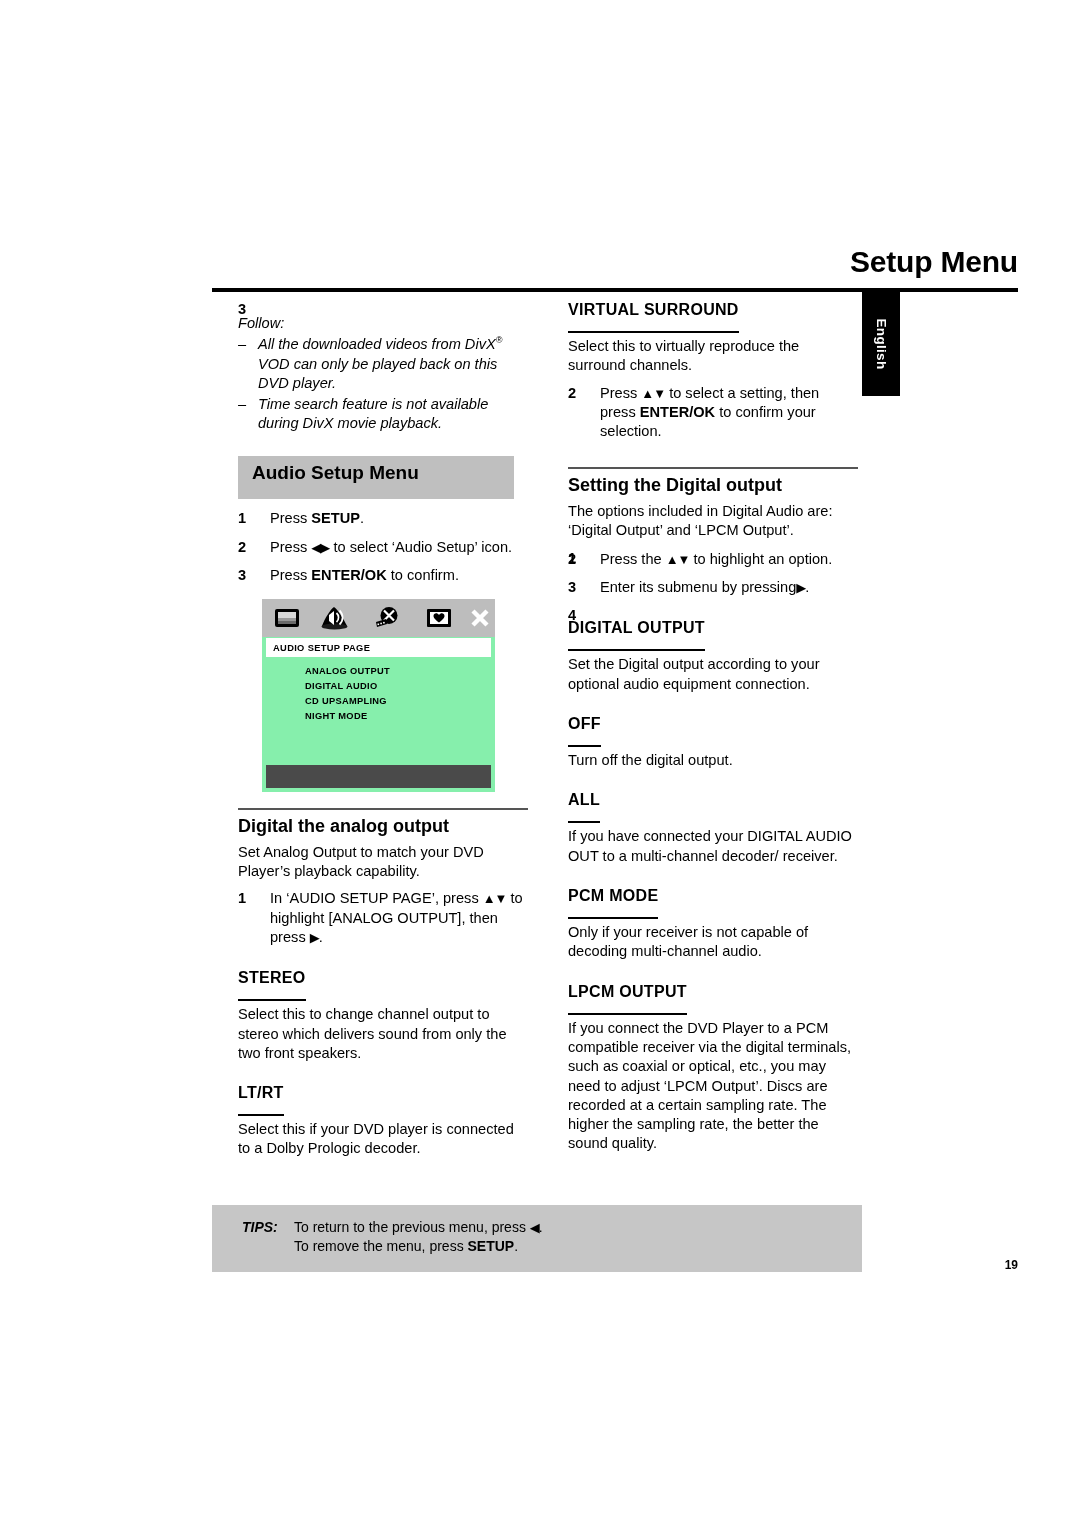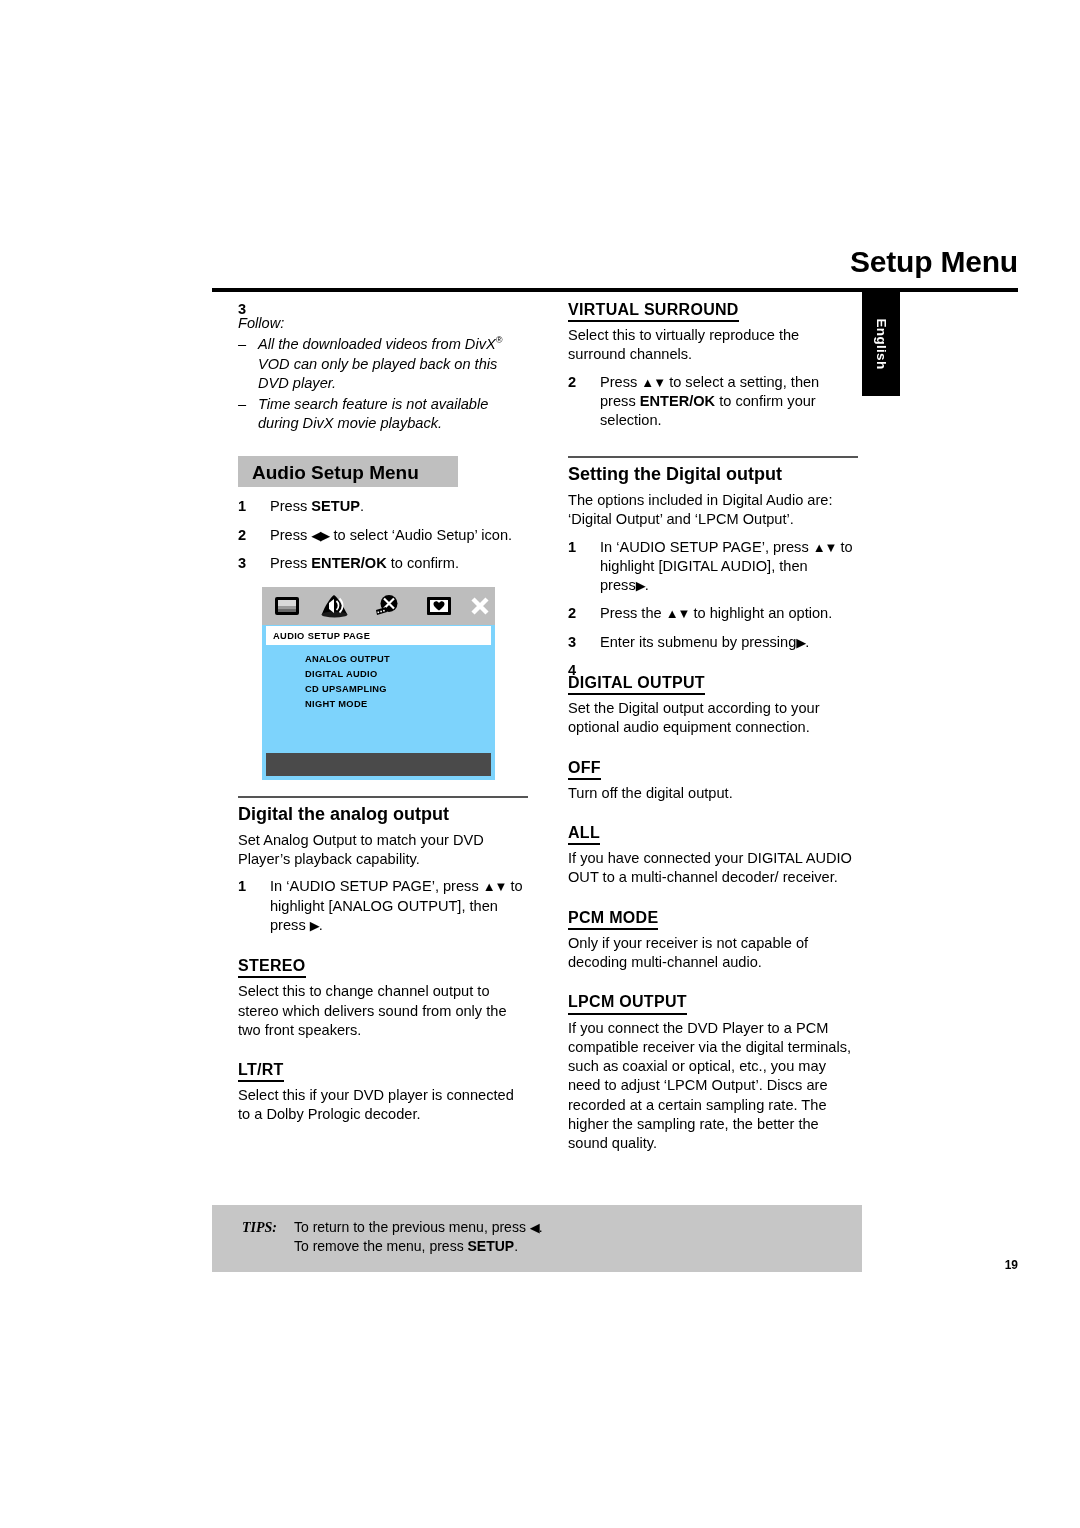--- a/index.html
+++ b/index.html
@@ -106,23 +106,23 @@
     position: absolute;
     left: 0;
     top: 0;
   }
 
   
   .section-bar {
     background: #bfbfbf;
     font-weight: bold;
     font-size: 19px;
-    padding: 7px 0 4px 14px;
+    padding: 7px 0 16px 14px;
     margin: 22px 0 10px 0;
-    width: 220px;
+    width: 276px;
     box-sizing: border-box;
     line-height: 1.1;
   }
 
   
   .rule {
     border-top: 2.5px solid #555;
     margin: 16px 0 6px 0;
   }
   .sub-head {
@@ -134,34 +134,34 @@
 
   
   .term {
     font-weight: bold;
     font-size: 16px;
     letter-spacing: 0.3px;
     border-bottom: 2px solid #000;
     display: inline-block;
     margin: 12px 0 4px 0;
     line-height: 1.2;
-    padding-bottom: 1px;
+    padding-bottom: 12px;
   }
 
   b, .b { font-weight: bold; }
 
   .arrows { letter-spacing: -1px; font-size: 13px; }
 
   
   #osd {
     position: relative;
     width: 233px;
     height: 193px;
     margin: 14px 0 0 24px;
-    background: #7dd3fc;
+    background: #86efac;
     box-sizing: border-box;
     font-family: "Liberation Sans", sans-serif;
   }
   #osd-iconbar {
     position: relative;
     height: 38px;
     background: #bdbdbd;
   }
   .osd-icon {
     position: absolute;
@@ -217,21 +217,20 @@
   #tips .tips-inner {
     position: relative;
     padding-left: 30px;
   }
   #tips .tips-label {
     position: absolute;
     left: 30px;
     top: 0;
     font-weight: bold;
     font-style: italic;
-    font-family: Liberation Serif, serif;
   }
   #tips .tips-lines { padding-left: 52px; }
 
   #page-number {
     position: absolute;
     right: 62px;
     top: 1258px;
     font-size: 12px;
     font-weight: bold;
   }
@@ -373,21 +372,20 @@
       <span class="num">2</span>
       <span class="body">Press <span class="arrows">▲▼</span> to select a setting, then press <b>ENTER/OK</b> to confirm your selection.</span>
     </div>
 
     <div class="rule" style="margin-top:26px"></div>
     <div class="sub-head">Setting the Digital output</div>
     <p>The options included in Digital Audio are: ‘Digital Output’ and ‘LPCM Output’.</p>
 
     <div class="li">
       <span class="num">1</span>
-      <span class="body">In ‘AUDIO SETUP PAGE’, press <span class="arrows">▲▼</span> to highlight [DIGITAL AUDIO], then press<span class="arrows">▶</span>.</span>
     </div>
     <div class="li">
       <span class="num">2</span>
       <span class="body">Press the <span class="arrows">▲▼</span> to highlight an option.</span>
     </div>
     <div class="li">
       <span class="num">3</span>
       <span class="body">Enter its submenu by pressing<span class="arrows">▶</span>.</span>
     </div>
     <div class="li">

